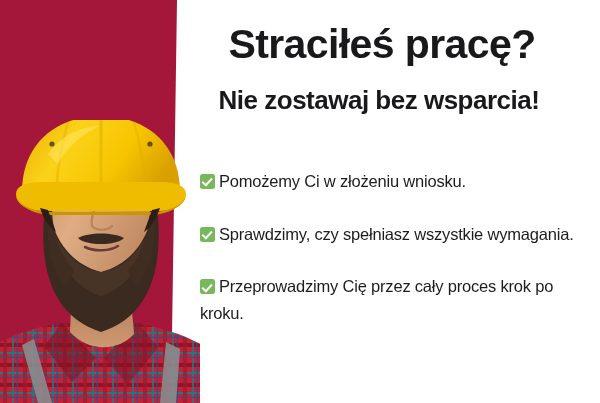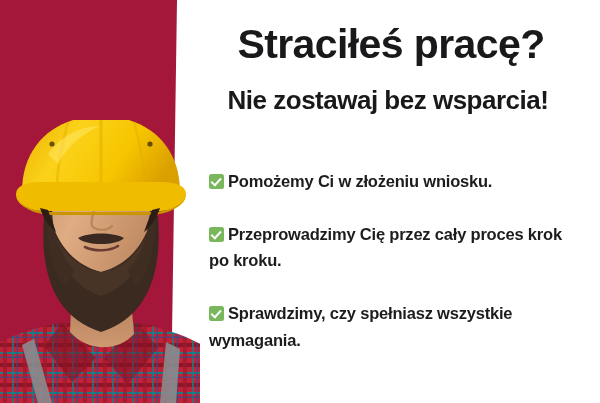--- a/index.html
+++ b/index.html
@@ -31,21 +31,21 @@
     position:absolute;
     left:0; top:120px;
     width:200px; height:283px;
     z-index:2;
   }
   .photo svg { display:block; width:200px; height:283px; }
 
   
   .content {
     position:absolute;
-    left:176px; top:0;
+    left:167px; top:0;
     width:424px; height:353px;
     z-index:3;
   }
   .headline {
     position:absolute;
     left:6px; top:23px;
     width:418px;
     text-align:center;
     font-size:41px;
     font-weight:700;
@@ -94,21 +94,21 @@
   }
   .check-icon::after {
     content:"";
     position:absolute;
     left:4.4px; top:2.3px;
     width:4.4px; height:8.2px;
     border:solid #ffffff;
     border-width:0 2.1px 2.1px 0;
     transform:rotate(42deg);
   }
-  .bullet-text { display:inline;font-weight:bold; }
+  .bullet-text { display:inline; }
 </style>
 </head>
 <body>
 
 <div id="banner">
 
   <div class="red-panel"></div>
 
   <div class="photo">
     <svg viewBox="0 0 200 283" xmlns="http://www.w3.org/2000/svg">
@@ -213,22 +213,22 @@
 
     <div class="subheadline">Nie zostawaj bez wsparcia!</div>
 
     <div class="bullets">
 
       <div class="bullet">
         <span class="check-icon"></span><span class="bullet-text">Pomożemy Ci w złożeniu wniosku.</span>
       </div>
 
       <div class="bullet">
+        <span class="check-icon"></span><span class="bullet-text">Sprawdzimy, czy spełniasz wszystkie wymagania.</span>
+      </div>
+
+      <div class="bullet">
         <span class="check-icon"></span><span class="bullet-text">Przeprowadzimy Cię przez cały proces krok po kroku.</span>
-      </div>
-
-      <div class="bullet">
-        <span class="check-icon"></span><span class="bullet-text">Sprawdzimy, czy spełniasz wszystkie wymagania.</span>
       </div>
 
     </div>
   </div>
 </div>
 
 </body></html>

